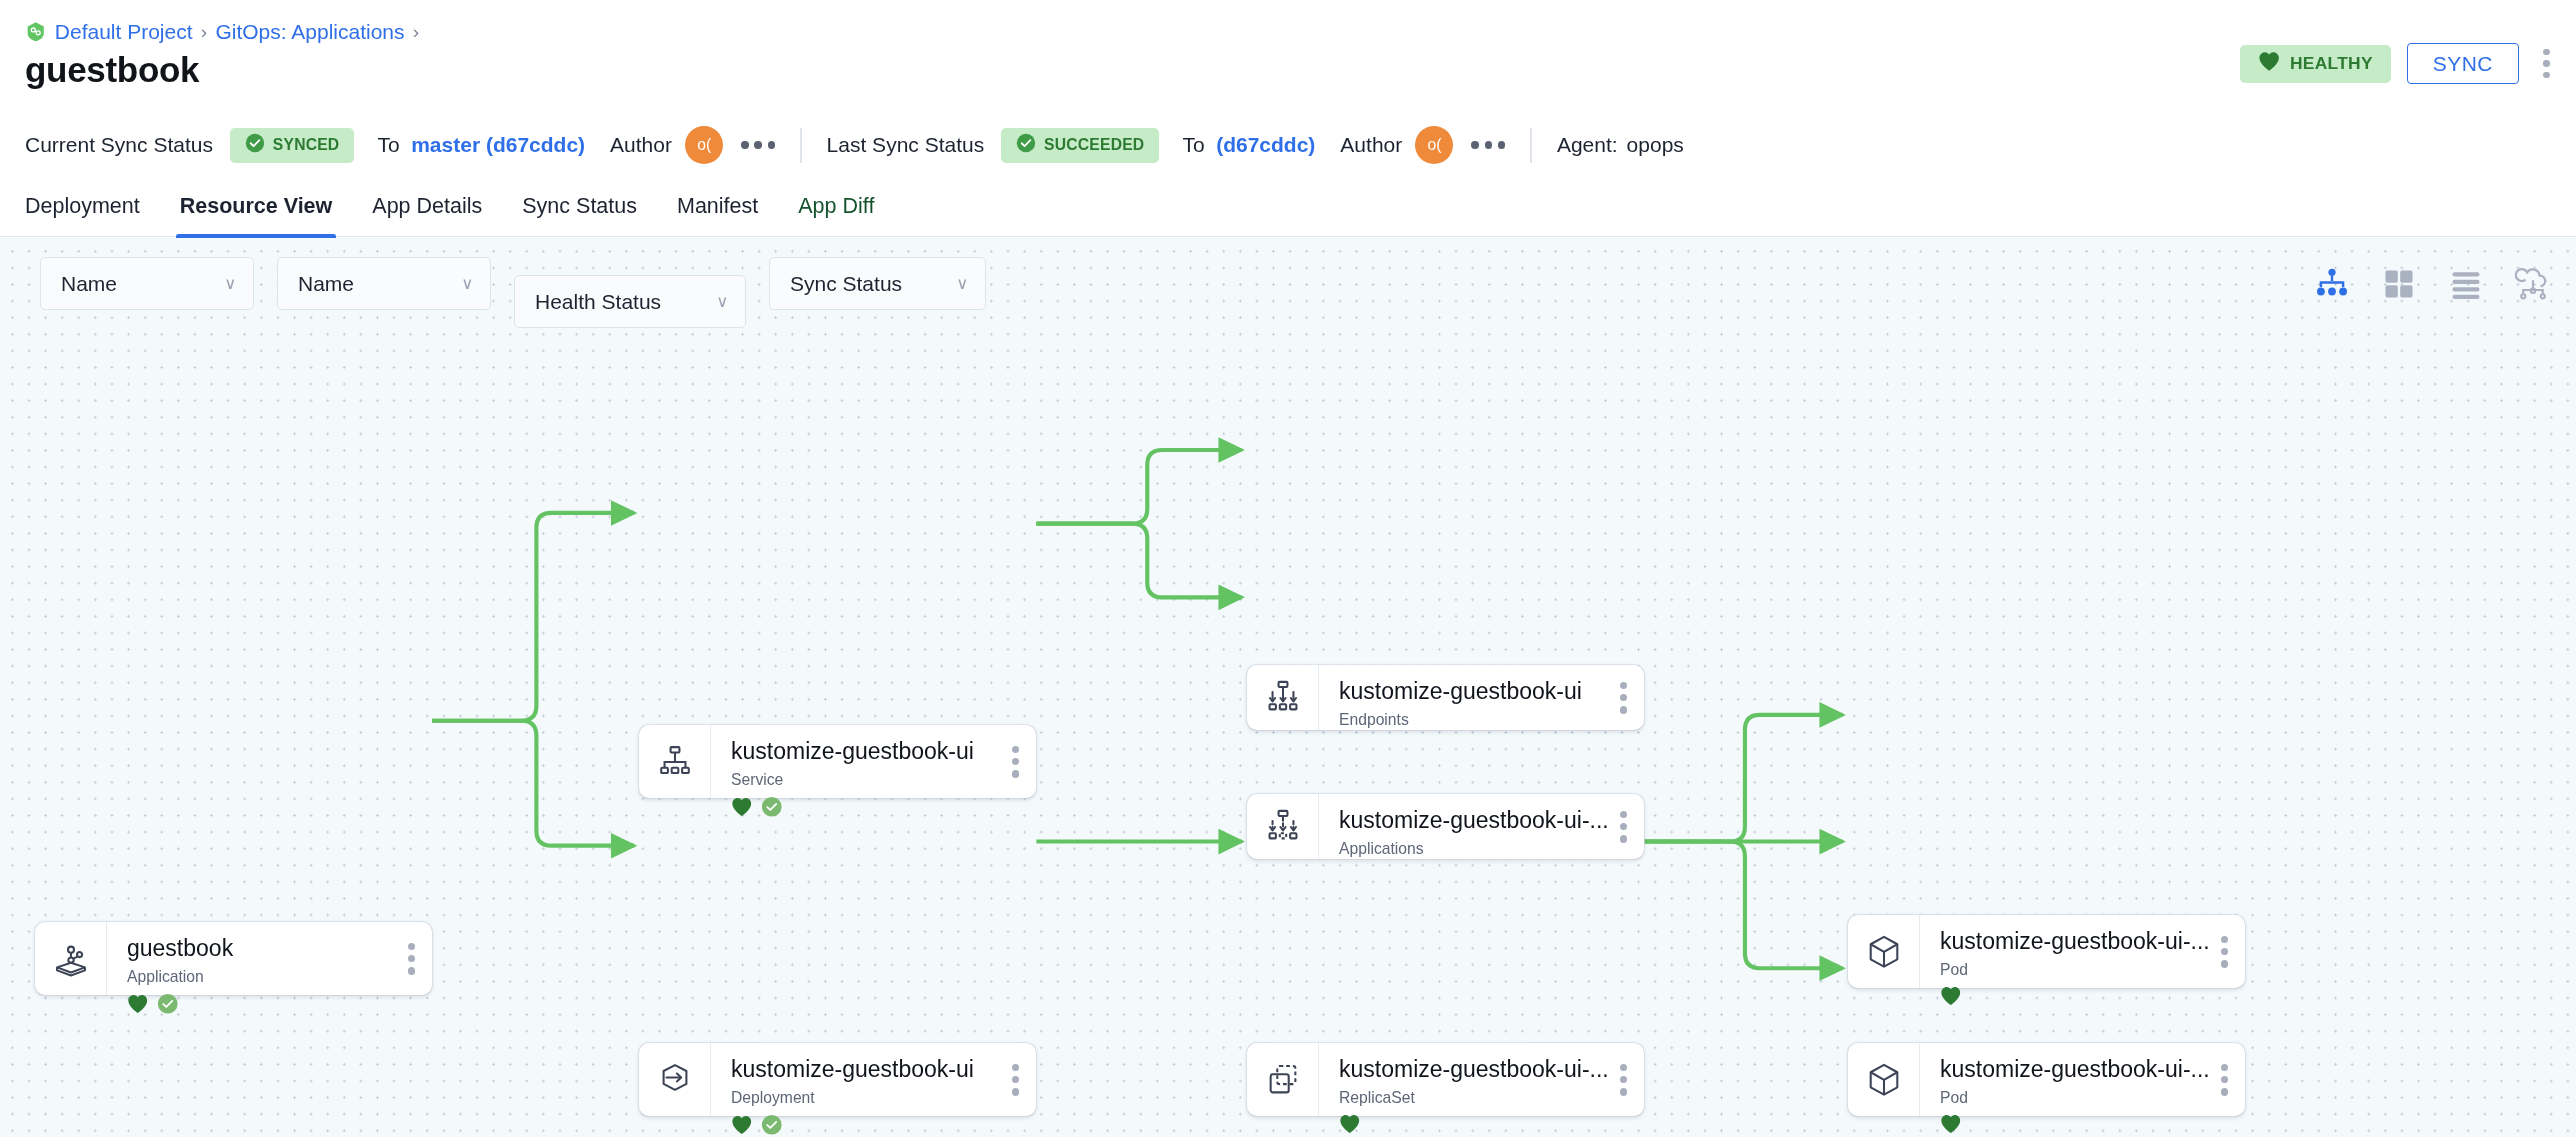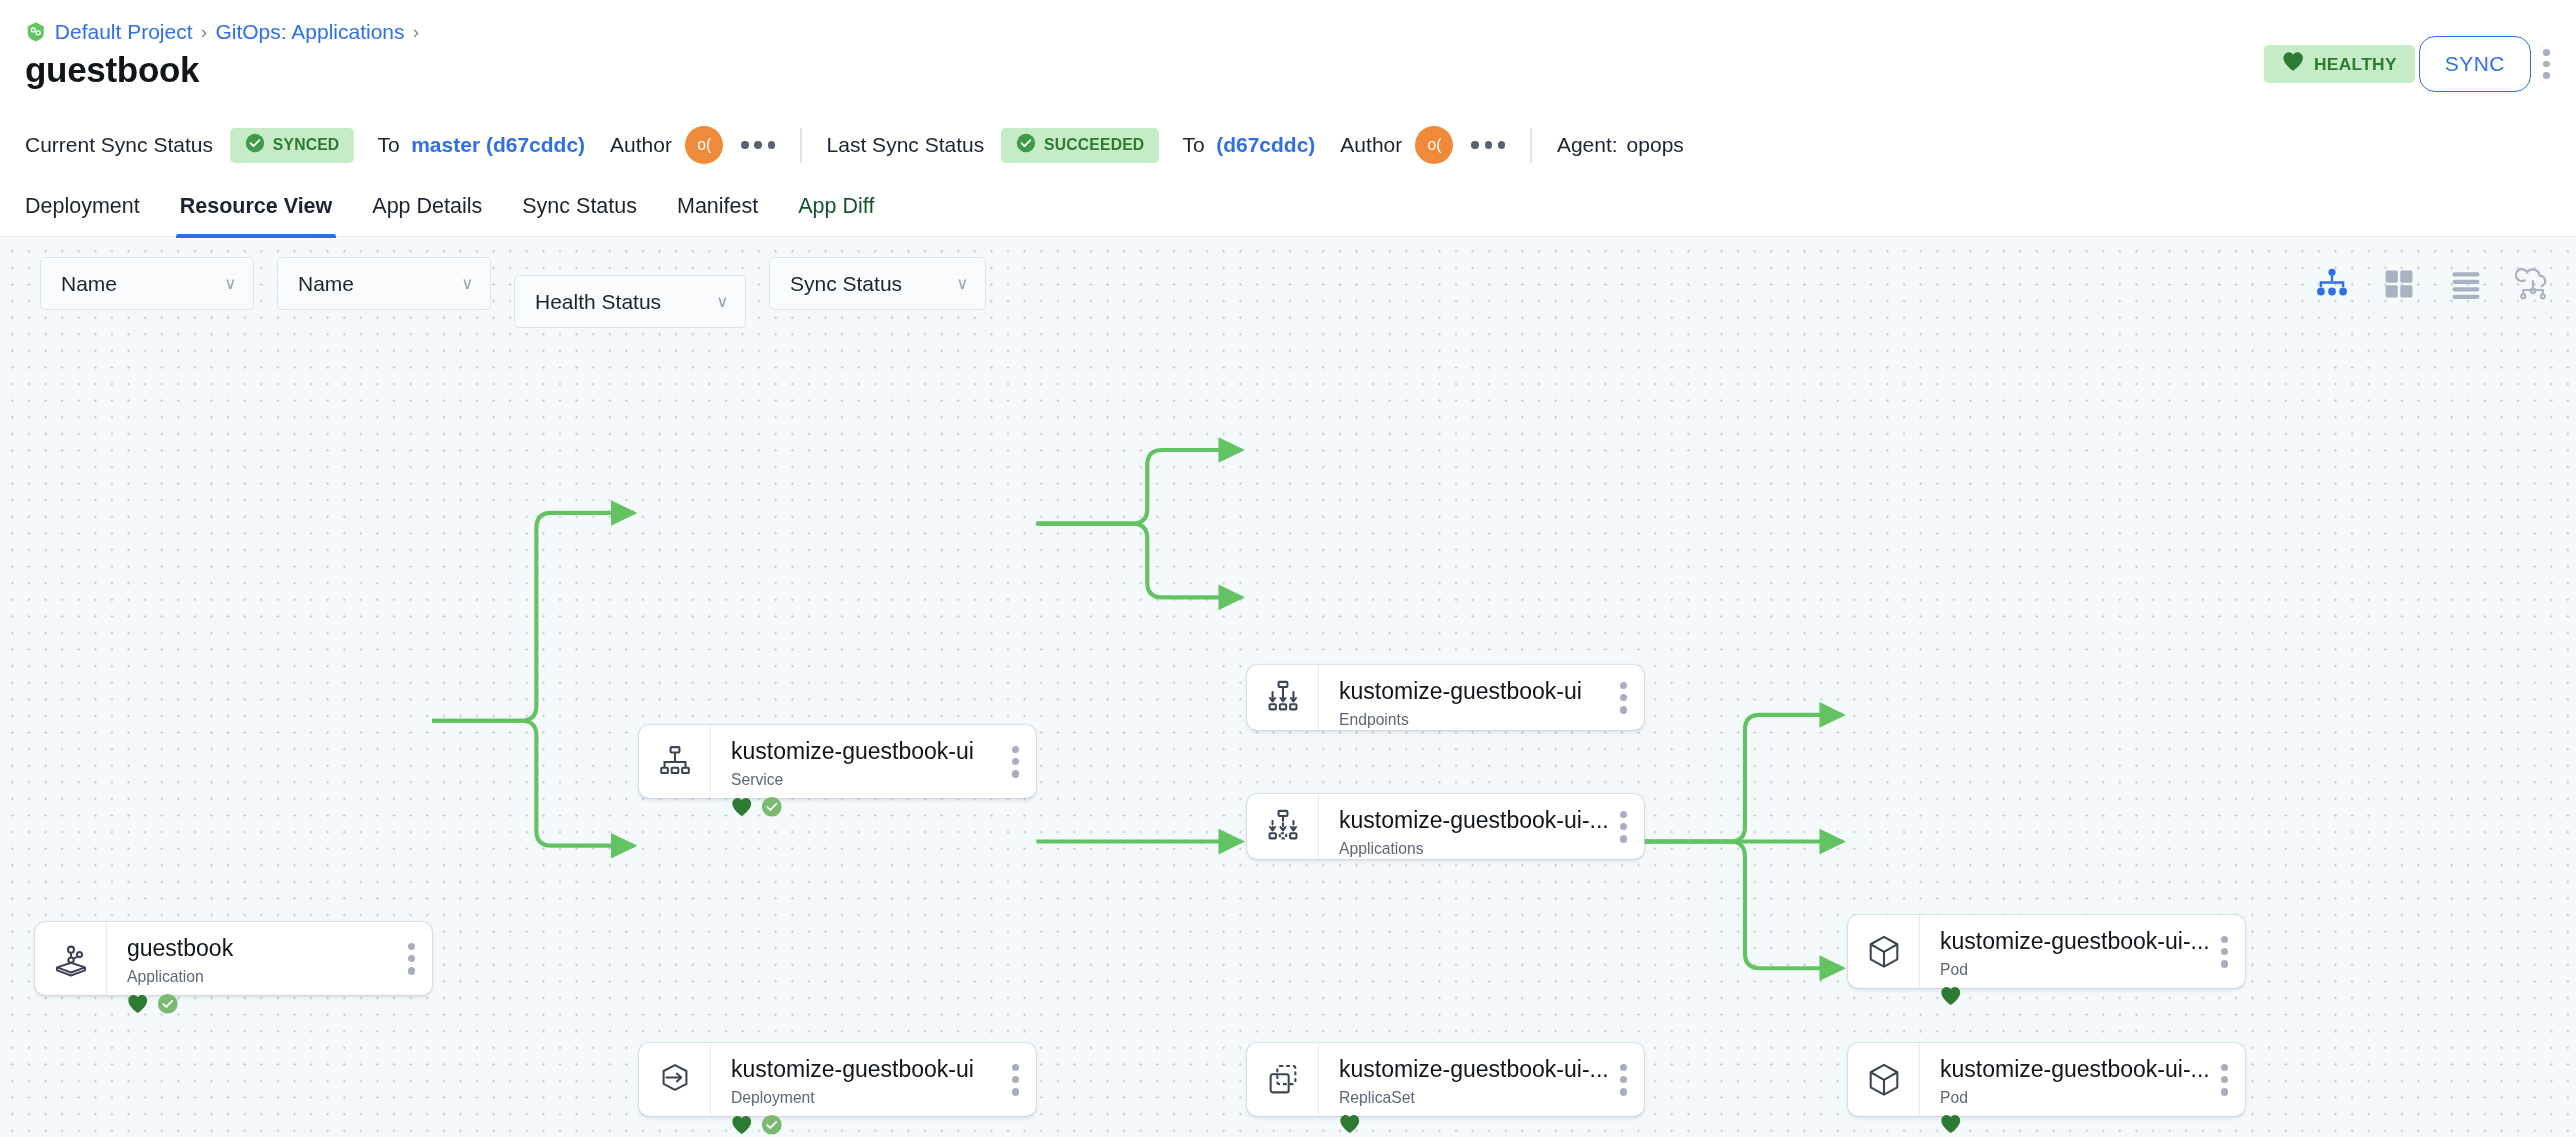--- a/index.html
+++ b/index.html
@@ -20,33 +20,33 @@
   }
   .bc-logo { width: 21.5px; height: 21.5px; display:block; }
   .bc-link { color: #2f6fe8; cursor: pointer; white-space: nowrap; }
   .bc-sep { color: #7b8496; font-size: 19px; }
   .page-title {
     position: absolute; left: 25px; top: 50px;
     font-size: 35px; font-weight: bold; color: #111418;
     letter-spacing: -0.3px;
   }
   .top-right {
-    position: absolute; right: 18px; top: 36px;
-    display: flex; align-items: center; gap: 4px;
+    position: absolute; right: 18px; top: 43px;
+    display: flex; align-items: center; gap: 16px;
   }
   .health-pill {
     background: #c5ebc7; color: #2d7a33;
     border-radius: 5px; height: 38px;
     display: flex; align-items: center; gap: 10px;
     padding: 0 18px; font-size: 17.4px; font-weight: bold;
     letter-spacing: 0.3px;
   }
   .sync-btn {
     border: 1.7px solid #2f6fe8; color: #2f6fe8; background: #fff;
-    border-radius: 16px; height: 56px; padding: 0 25px;
+    border-radius: 4px; height: 41px; padding: 0 25px;
     display: flex; align-items: center; font-size: 21px;
     letter-spacing: 0.4px; cursor: pointer;
   }
   .kebab-v {
     display: flex; flex-direction: column; gap: 5px;
     padding: 5px 8.3px; cursor: pointer;
   }
   .kebab-v i { width: 6.6px; height: 6.6px; border-radius: 50%; background: #a8aebc; display:block; }
 
   

